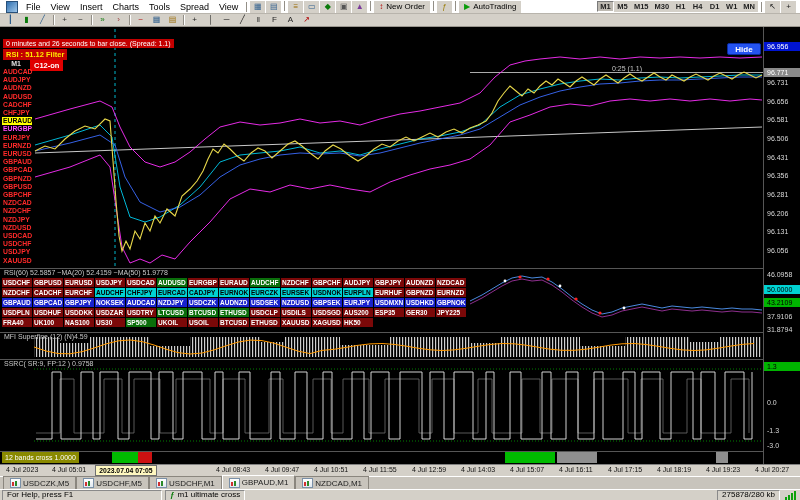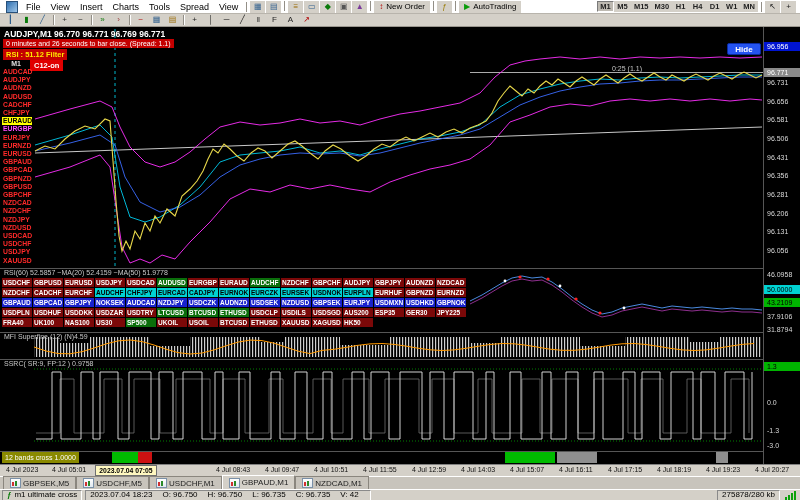--- a/index.html
+++ b/index.html
@@ -286,21 +286,20 @@
         <div class="ps-val" style="top: 258px; background: rgb(0, 210, 210); color: rgb(0, 0, 0);">50.0000</div>
         <div class="ps-val" style="top: 271px; background: rgb(0, 180, 0); color: rgb(0, 0, 0);">43.2109</div>
         <div class="ps-val" style="top: 285px;">37.9106</div>
         <div class="ps-val" style="top: 298px;">31.8794</div>
         <div class="ps-val" style="top: 335px; background: rgb(0, 180, 0); color: rgb(0, 0, 0);">1.3</div>
         <div class="ps-val" style="top: 371px;">0.0</div>
         <div class="ps-val" style="top: 399px;">-1.3</div>
         <div class="ps-val" style="top: 414px;">-3.0</div>
       </div>
 
-    <div class="quote-line">AUDJPY,M1 96.770 96.771 96.769 96.771</div>
     <div class="banner">0 minutes and 26 seconds to bar close. (Spread: 1.1)</div>
     <div class="rsi-filter">RSI : 51.12 Filter</div>
     <div class="c12">C12-on</div>
     <div class="hide-btn">Hide</div>
     <div class="countdown">0:25 (1.1)</div>
     <div id="symbol-col-header">M1</div>
     <div id="symbol-list">
         <div class="sym">AUDCAD</div>
         <div class="sym">AUDJPY</div>
         <div class="sym">AUDNZD</div>
@@ -432,53 +431,46 @@
       <div class="ta-label" style="left: 559px;">4 Jul 16:11</div>
       <div class="ta-label" style="left: 608px;">4 Jul 17:15</div>
       <div class="ta-label" style="left: 657px;">4 Jul 18:19</div>
       <div class="ta-label" style="left: 706px;">4 Jul 19:23</div>
       <div class="ta-label" style="left: 755px;">4 Jul 20:27</div>
     </div>
 
   <div class="tabbar" id="tab-bar">
       <div class="tab">
         <span class="tabicon"></span>
-        <span>GBPSEK,M5</span>
+        <span>USDCZK,M5</span>
       </div>
       <div class="tab">
         <span class="tabicon"></span>
         <span>USDCHF,M5</span>
       </div>
       <div class="tab">
         <span class="tabicon"></span>
         <span>USDCHF,M1</span>
       </div>
       <div class="tab active">
         <span class="tabicon"></span>
         <span>GBPAUD,M1</span>
       </div>
       <div class="tab">
         <span class="tabicon"></span>
         <span>NZDCAD,M1</span>
       </div>
     </div>
 
   <div class="statusbar">
+    <span class="sseg help">For Help, press F1</span>
     <span class="sseg">
       <span class="modicon">ƒ</span>
       <span>m1 ultimate cross</span>
     </span>
-    <span class="sseg" id="status-fields">
-        <span class="sfield">2023.07.04 18:23</span>
-        <span class="sfield">O: 96.750</span>
-        <span class="sfield">H: 96.750</span>
-        <span class="sfield">L: 96.735</span>
-        <span class="sfield">C: 96.735</span>
-        <span class="sfield">V: 42</span>
-      </span>
     <div class="flexspace"></div>
     <span class="sseg">275878/280 kb</span>
     <span class="sig">
       <i style="height:3px"></i>
         <i style="height:5px"></i>
         <i style="height:7px"></i>
         <i style="height:9px"></i>
     </span>
   </div>
 </div>

